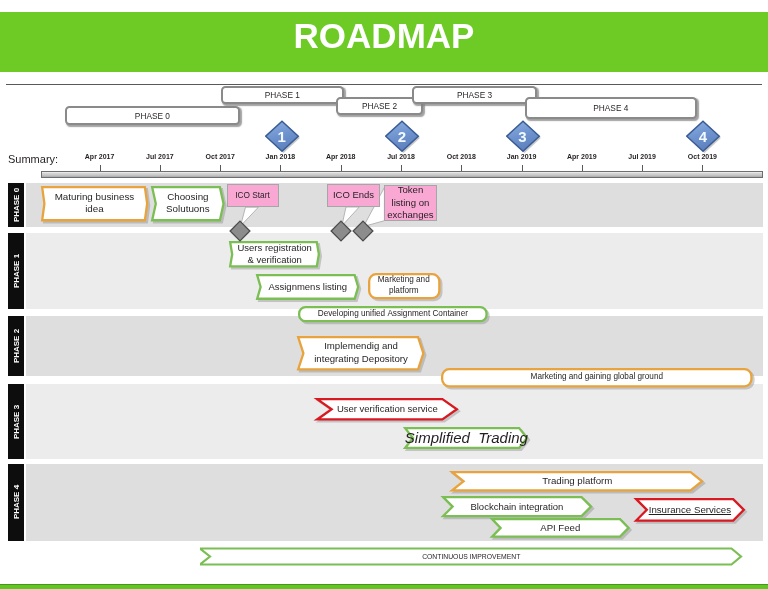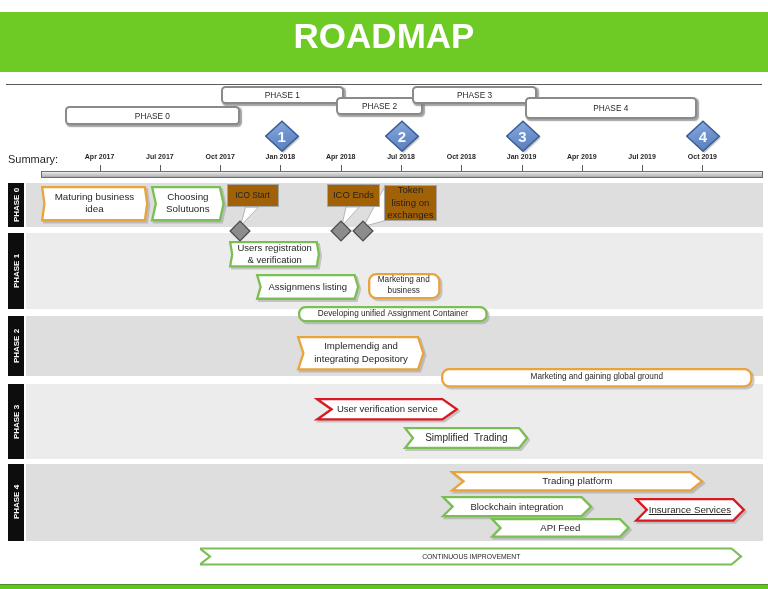--- a/index.html
+++ b/index.html
@@ -12,21 +12,21 @@
   #hr-top{left:6px;top:71.5px;width:756px;height:1px;background:#58595b;}
   #summary-label{left:8px;top:114px;font-size:11px;color:#231f20;margin-top:27px;}
   .phasebox{border:2.2px solid #8a8a8a;border-radius:4.5px;background:#fff;text-align:center;color:#231f20;font-size:8.3px;display:flex;align-items:center;justify-content:center;
             box-shadow:1.6px 1.6px 1.2px rgba(130,130,130,0.75);}
   #axis-bar{left:40.5px;top:158.5px;width:722px;height:7px;background:linear-gradient(to bottom,#f2f2f2 0%,#d4d4d4 30%,#c9c9c9 60%,#a9a9a9 100%);border:1px solid #6d6e70;}
   .tick{width:1px;height:6px;background:#58595b;top:153px;}
   .ticklbl{top:140.6px;font-size:7px;line-height:8px;font-weight:bold;color:#231f20;text-align:center;}
   .band{left:25.6px;width:737px;}
   .phasestrip{left:8.4px;width:15.9px;background:#0d0d0d;color:#fff;}
   .phasestrip span{position:absolute;left:50%;top:50%;transform:translate(-50%,-50%) rotate(-90deg);white-space:nowrap;font-size:8px;font-weight:bold;}
-  .callout{background:#a16207;border:1px solid #a6a6a6;text-align:center;color:#231f20;display:flex;align-items:center;justify-content:flex-start;}
+  .callout{background:#f9a8d4;border:1px solid #a6a6a6;text-align:center;color:#231f20;display:flex;align-items:center;justify-content:flex-start;}
   .barlabel{position:absolute;left:0;top:0;width:100%;height:100%;display:flex;align-items:center;justify-content:center;text-align:center;color:#231f20;pointer-events:none;}
   #page-num{font-size:11px;color:#231f20;white-space:nowrap;margin-left:40px;}
   #bottom-line{left:0;top:571.5px;width:768px;height:7px;background:#5fc71e;border-top:1px solid #4e8f2a;}
 </style>
 </head>
 <body>
 
 <div id="stage">
   <div class="abs" id="title-band"></div>
   <div class="abs" id="title-text">ROADMAP</div>
@@ -211,21 +211,21 @@
       <g transform="translate(2,2)" opacity="0.42">
             <rect x="1.15" y="1.15" width="70.2" height="23.9" rx="7" ry="7" fill="#8c8c8c" stroke="#8c8c8c" stroke-width="2.3"></rect>
           </g>
       <g>
             <rect x="1.15" y="1.15" width="70.2" height="23.9" rx="7" ry="7" fill="#fff" stroke="#E8A33D" stroke-width="2.3"></rect>
           </g>
         </svg>
         <div class="barlabel" style="font-size:8.2px;line-height:10.50px;">
           <div style="width:100%">
             <div style="white-space:nowrap">Marketing&nbsp;and</div>
-            <div style="white-space:nowrap">business</div>
+            <div style="white-space:nowrap">platform</div>
           </div>
         </div>
       </div>
       <div class="abs" style="left:298px;top:294px;width:189.7px;height:16.3px;">
         <svg width="192.7" height="19.3" viewBox="0 0 192.7 19.3" style="position:absolute;left:0;top:0;overflow:visible;">
       <g transform="translate(2,2)" opacity="0.42">
             <rect x="1.15" y="1.15" width="187.39999999999998" height="14" rx="6.269230769230769" ry="6.269230769230769" fill="#8c8c8c" stroke="#8c8c8c" stroke-width="2.3"></rect>
           </g>
       <g>
             <rect x="1.15" y="1.15" width="187.39999999999998" height="14" rx="6.269230769230769" ry="6.269230769230769" fill="#fff" stroke="#7BBE53" stroke-width="2.3"></rect>
@@ -285,21 +285,21 @@
       </div>
       <div class="abs" style="left:404.3px;top:414.9px;width:124.2px;height:22.1px;">
         <svg width="127.2" height="25.1" viewBox="0 0 127.2 25.1" style="position:absolute;left:0;top:0;overflow:visible;">
       <g transform="translate(2,2)" opacity="0.42">
             <polygon points="1.15,1.15 115.2,1.15 123.05,11.05 115.2,20.950000000000003 1.15,20.950000000000003 9,11.05" fill="#8c8c8c" stroke="#8c8c8c" stroke-width="2.3" stroke-linejoin="miter"></polygon>
           </g>
       <g>
             <polygon points="1.15,1.15 115.2,1.15 123.05,11.05 115.2,20.950000000000003 1.15,20.950000000000003 9,11.05" fill="#fff" stroke="#7BBE53" stroke-width="2.3" stroke-linejoin="miter"></polygon>
           </g>
         </svg>
-        <div class="barlabel" style="font-size:10px;line-height:12.42px;">
+        <div class="barlabel" style="font-size:15px;line-height:12.42px;font-style:italic;">
           <div style="width:100%">
             <div style="white-space:nowrap">Simplified&nbsp;&nbsp;Trading</div>
           </div>
         </div>
       </div>
       <div class="abs" style="left:451.2px;top:459.4px;width:252.2px;height:20.5px;">
         <svg width="255.2" height="23.5" viewBox="0 0 255.2 23.5" style="position:absolute;left:0;top:0;overflow:visible;">
       <g transform="translate(2,2)" opacity="0.42">
             <polygon points="1.15,1.15 239.6,1.15 251.04999999999998,10.25 239.6,19.35 1.15,19.35 12.6,10.25" fill="#8c8c8c" stroke="#8c8c8c" stroke-width="2.3" stroke-linejoin="miter"></polygon>
           </g>

